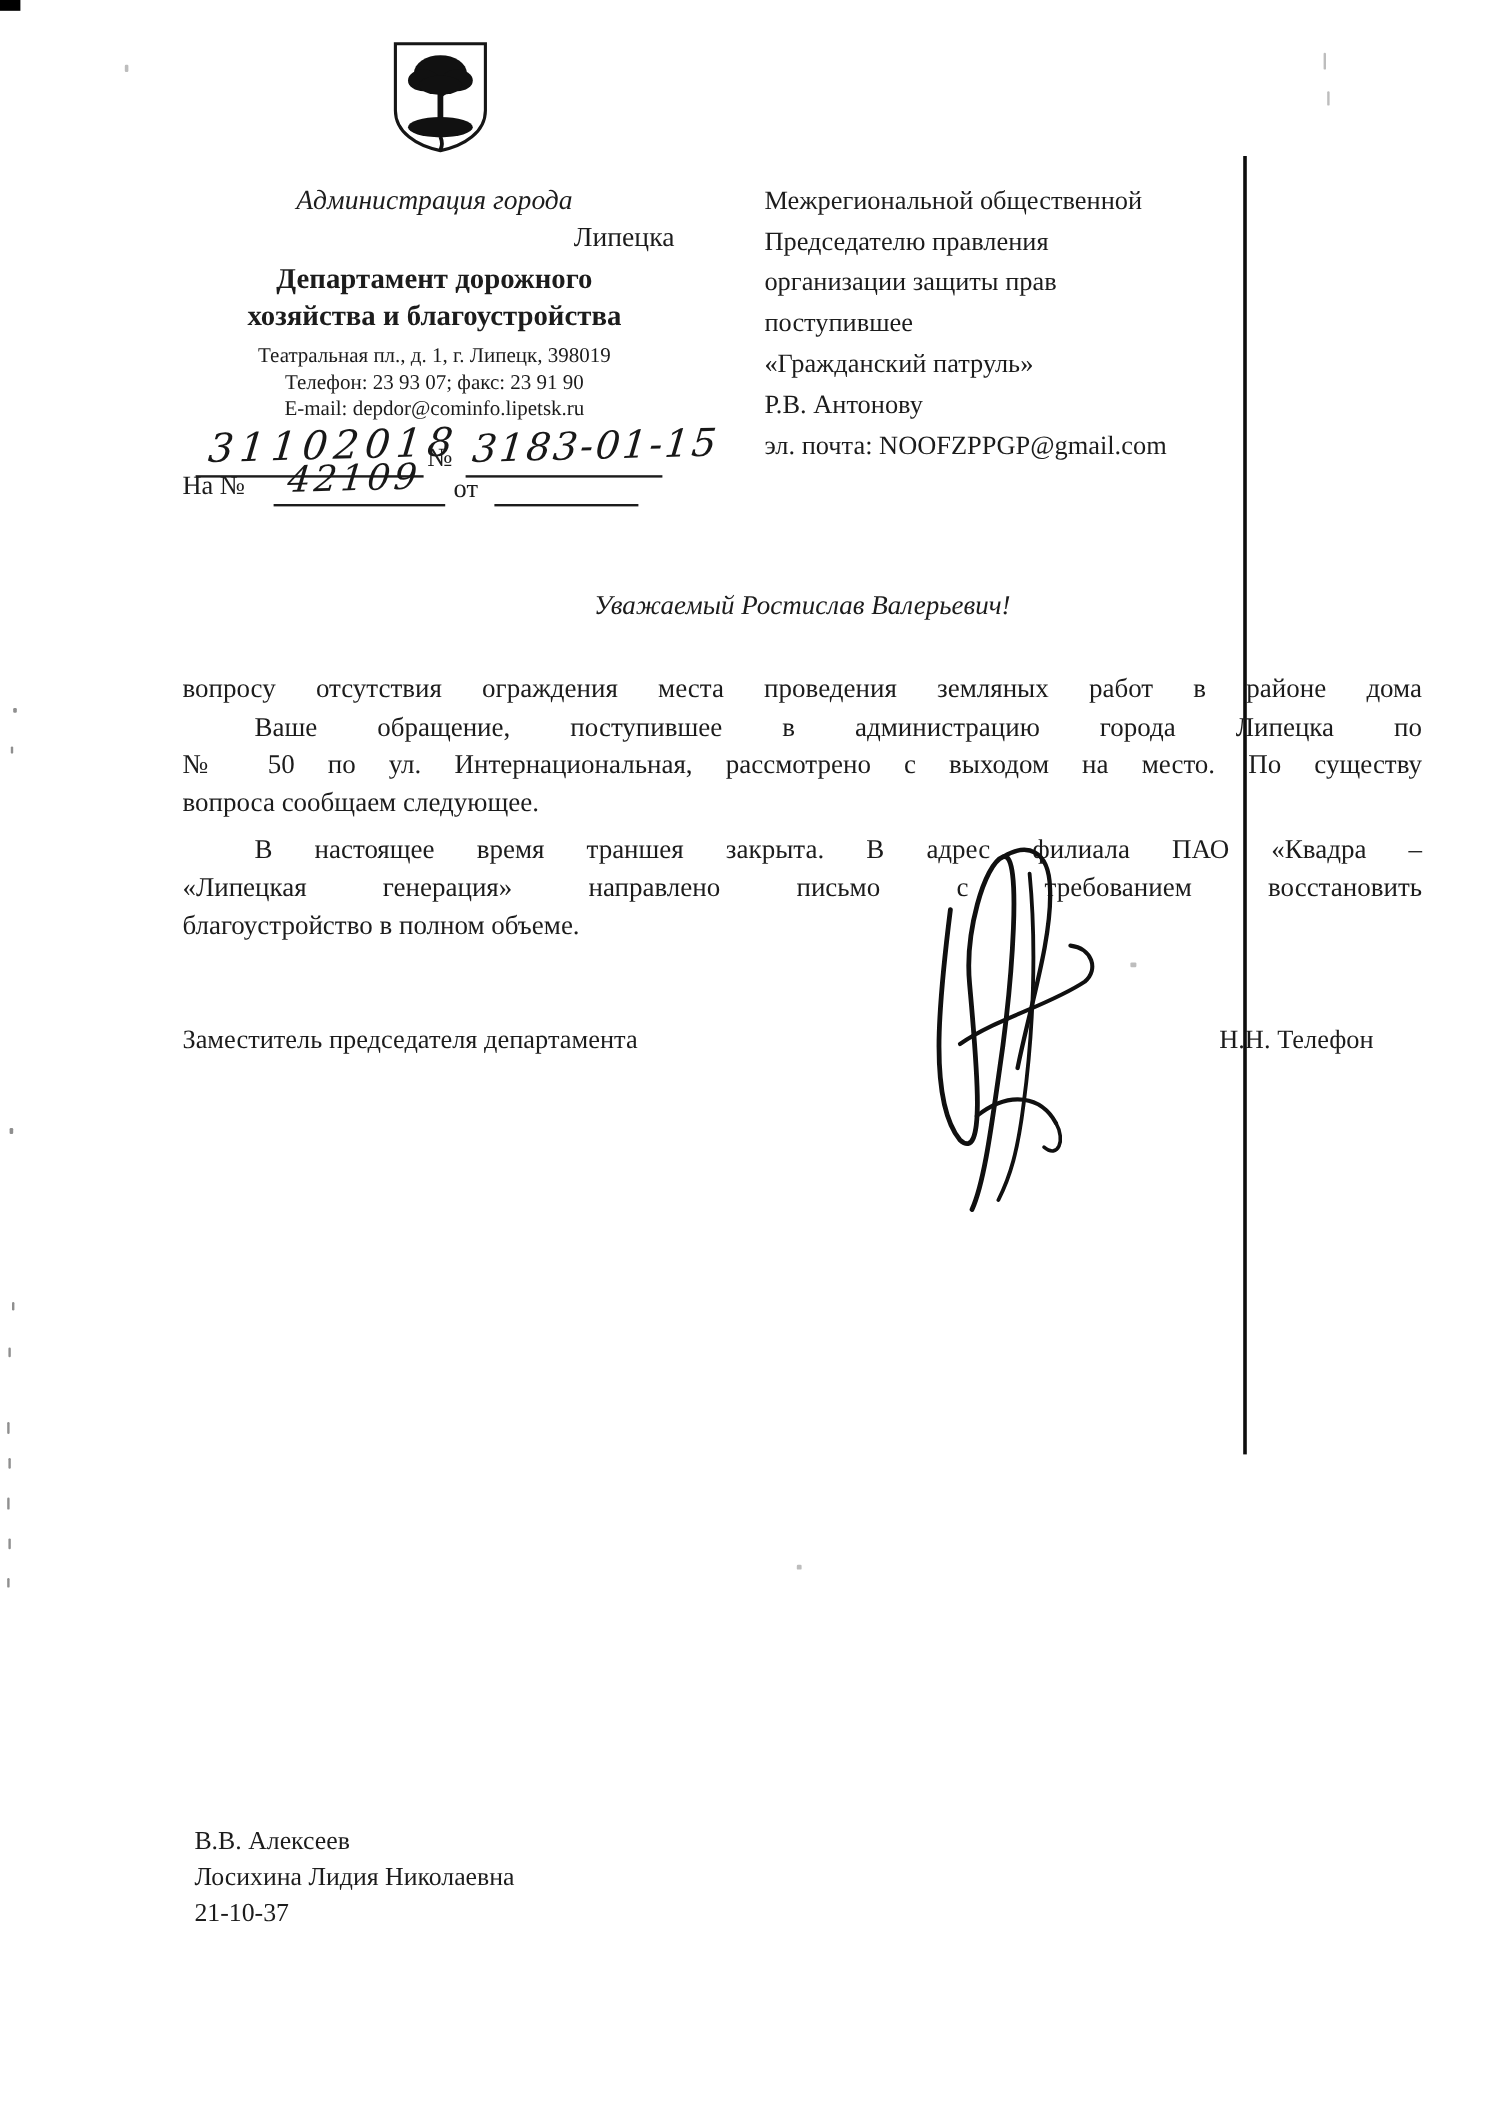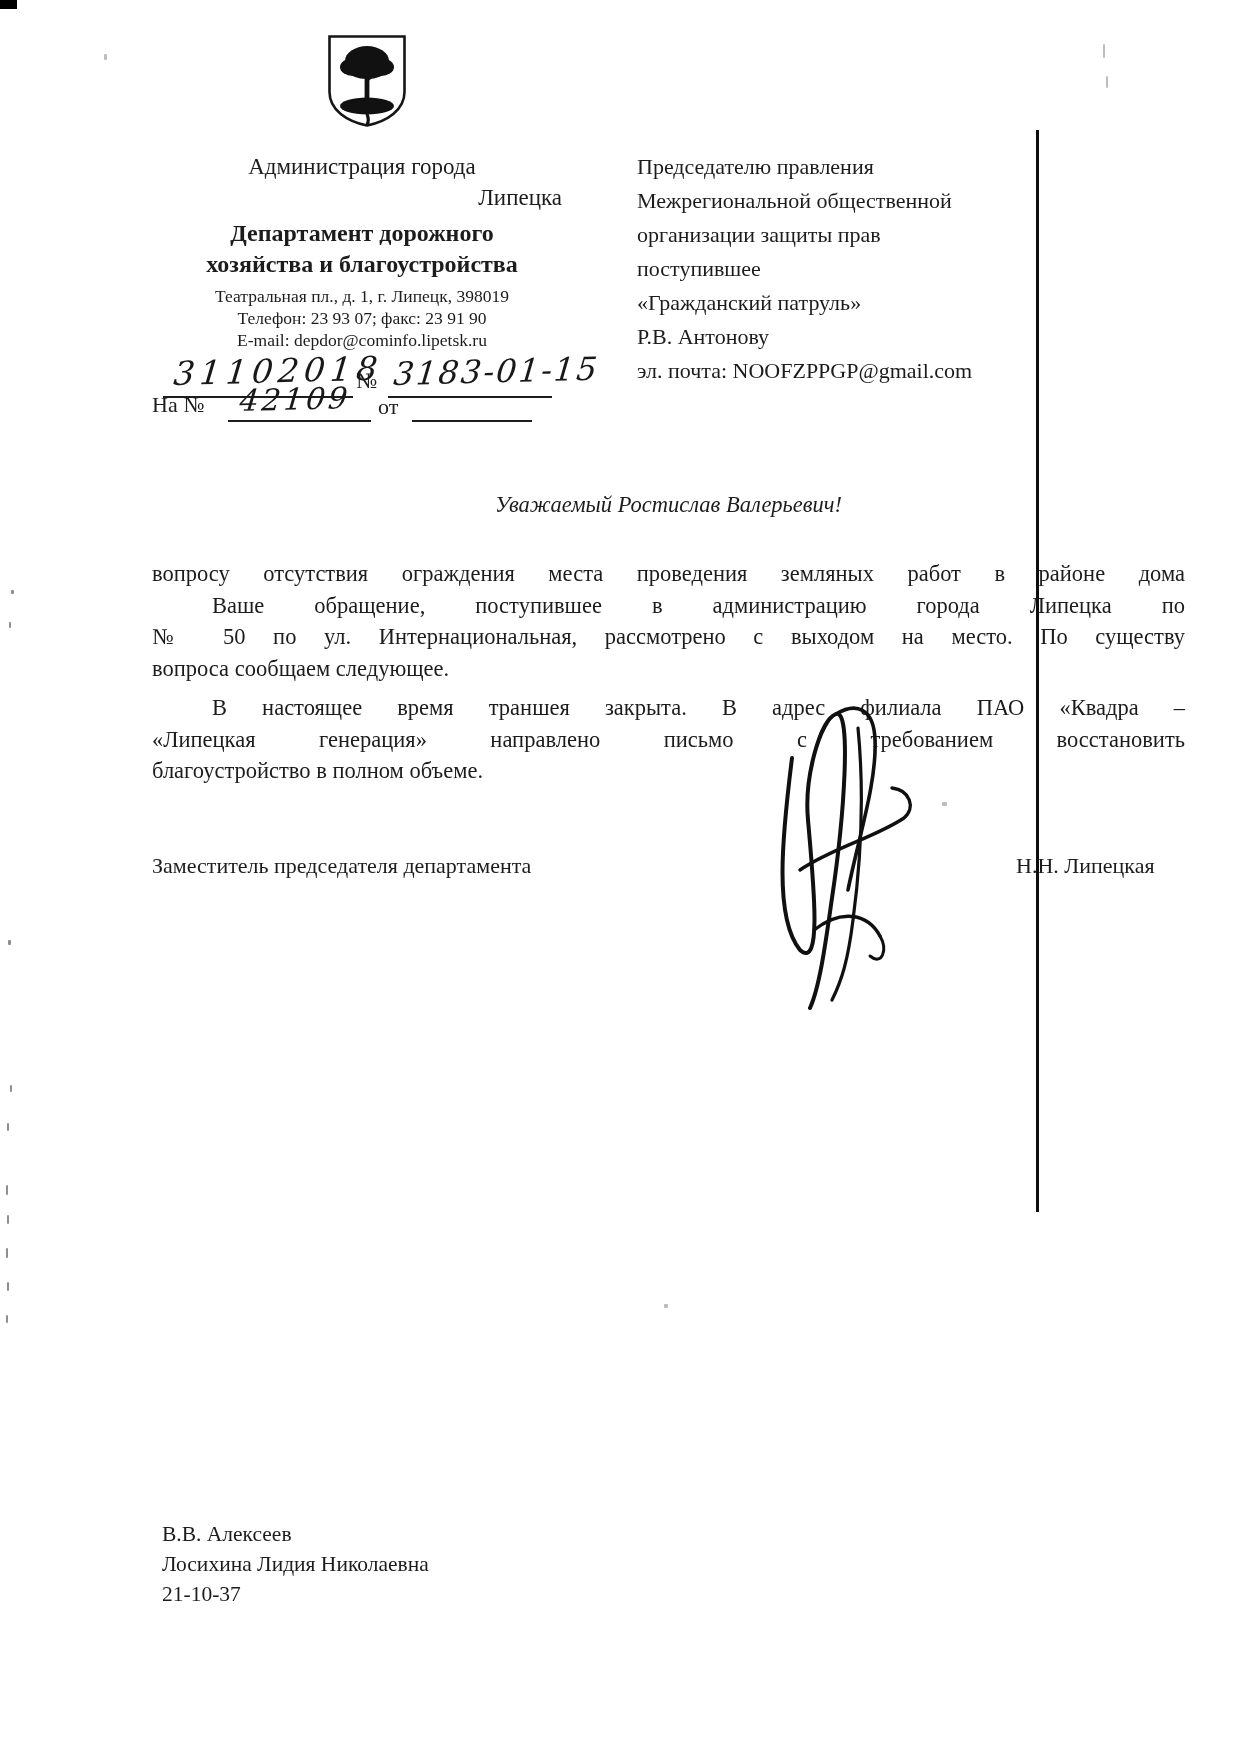--- a/index.html
+++ b/index.html
@@ -67,43 +67,43 @@
       <path d="M40,44 L30,37 M40,46 L51,38" stroke="#111" stroke-width="3"></path>
       <ellipse cx="40" cy="27" rx="22" ry="15" fill="#111"></ellipse>
       <ellipse cx="26" cy="33" rx="13" ry="9" fill="#111"></ellipse>
       <ellipse cx="54" cy="33" rx="13" ry="9" fill="#111"></ellipse>
       <ellipse cx="40" cy="37" rx="18" ry="8" fill="#111"></ellipse>
       <ellipse cx="40" cy="72" rx="27" ry="8.5" fill="#111"></ellipse>
       <path d="M40,80 q2.5,6 0,11" stroke="#111" stroke-width="3.2" fill="none"></path>
     </svg>
   </div>
 
-  <div class="abs lh-center org" style="top:154px;">Администрация города</div>
+  <div class="abs lh-center org" style="top:154px;font-style:italic;">Администрация города</div>
   <div class="abs lh-center org" style="top:185px;text-align:right;">Липецка</div>
   <div class="abs lh-center dept" style="top:220px;">Департамент дорожного</div>
   <div class="abs lh-center dept" style="top:251px;">хозяйства и благоустройства</div>
   <div class="abs lh-center contact" style="top:287px;">Театральная пл., д. 1, г. Липецк, 398019</div>
   <div class="abs lh-center contact" style="top:309px;">Телефон: 23 93 07; факс: 23 91 90</div>
   <div class="abs lh-center contact" style="top:331px;">E-mail: depdor@cominfo.lipetsk.ru</div>
 
   <div class="abs hw hw-date" style="left:172px;top:354px;">31102018</div>
   <div class="abs uline" style="left:163px;top:396px;width:190px;"></div>
   <div class="abs" style="left:356px;top:368px;font-size:22px;">№</div>
   <div class="abs hw hw-num" style="left:392px;top:355px;">3183-01-15</div>
   <div class="abs uline" style="left:388px;top:396px;width:164px;"></div>
 
   <div class="abs" style="left:152px;top:392px;font-size:22px;">На №</div>
   <div class="abs hw hw-in" style="left:238px;top:383px;">42109</div>
   <div class="abs uline" style="left:228px;top:420px;width:143px;"></div>
   <div class="abs" style="left:378px;top:394px;font-size:22px;">от</div>
   <div class="abs uline" style="left:412px;top:420px;width:120px;"></div>
 
   <div class="abs" style="left:637px;top:150px;">
+    <div class="addr-line">Межрегиональной общественной</div>
     <div class="addr-line">Председателю правления</div>
-    <div class="addr-line">Межрегиональной общественной</div>
     <div class="addr-line">организации защиты прав</div>
     <div class="addr-line">поступившее</div>
     <div class="addr-line">«Гражданский патруль»</div>
     <div class="addr-line">Р.В. Антонову</div>
     <div class="addr-line">эл. почта: NOOFZPPGP@gmail.com</div>
   </div>
 
   <div class="abs salut" style="left:152px;top:492px;width:1033px;font-style:italic;">Уважаемый Ростислав Валерьевич!</div>
 
   <div class="abs" style="left:152px;top:558px;width:1033px;">
@@ -126,21 +126,21 @@
       <path stroke-width="3.6" d="M74,16 C94,4 112,10 113,42 C115,84 96,142 86,192"></path>
       <path stroke-width="3.4" d="M38,172 C70,150 112,140 142,120 C154,110 148,92 130,90"></path>
       <path stroke-width="3.4" d="M52,232 C80,210 106,216 118,238"></path>
       <path stroke-width="3.2" d="M96,30 C102,92 99,162 91,222 C86,262 80,282 70,302"></path>
       <path stroke-width="3" d="M118,238 C126,252 120,268 108,258"></path>
     </svg>
   </div>
   <div class="abs speck light" style="left:942px;top:802px;width:5px;height:4px;"></div>
 
   <div class="abs sig-text" style="left:152px;top:853px;">Заместитель председателя департамента</div>
-  <div class="abs sig-text" style="left:1016px;top:853px;">Н.Н. Липецкая</div>
+  <div class="abs sig-text" style="left:1016px;top:853px;">Н.Н. Телефон</div>
 
   <div class="abs" style="left:162px;top:1519px;">
     <div class="footer-line">В.В. Алексеев</div>
     <div class="footer-line">Лосихина Лидия Николаевна</div>
     <div class="footer-line">21-10-37</div>
   </div>
 
 </div>
 
 </body></html>

